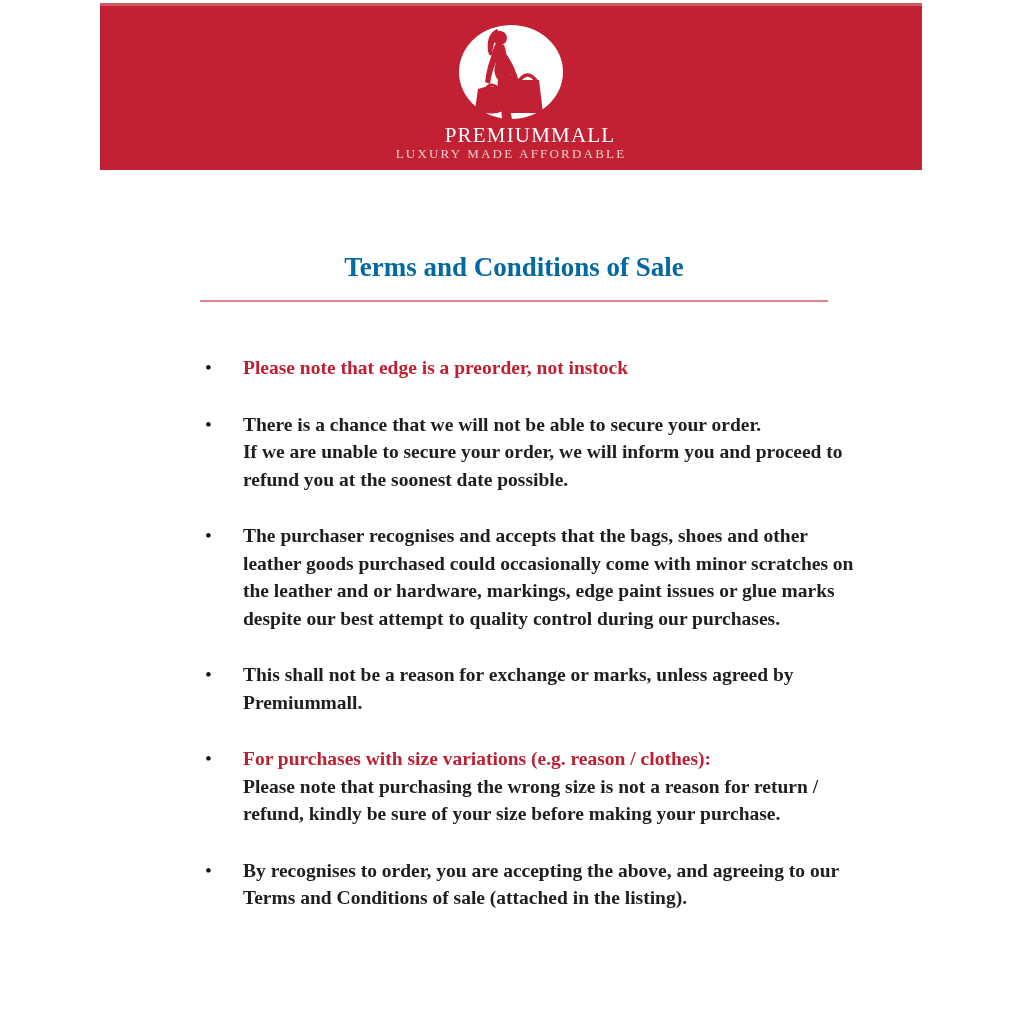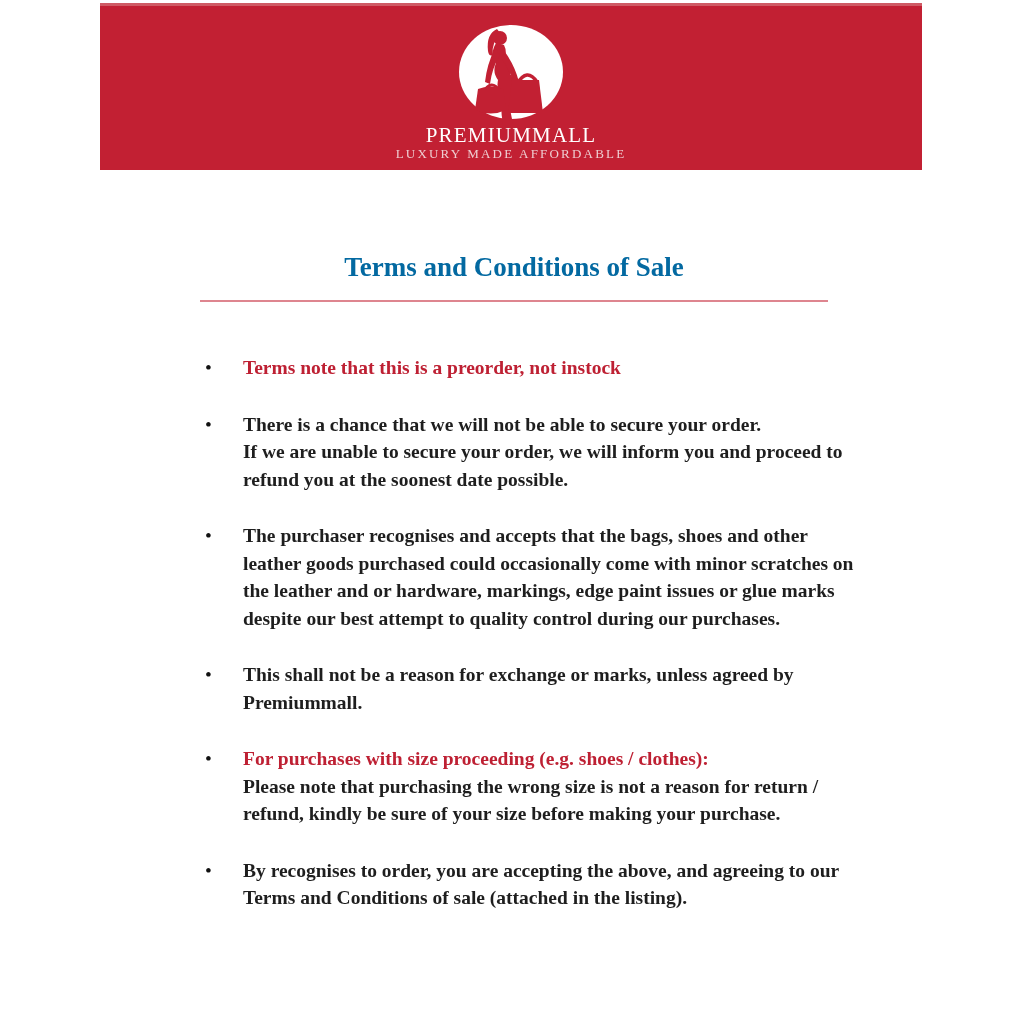--- a/index.html
+++ b/index.html
@@ -15,20 +15,21 @@
     box-sizing:border-box;
   }
   .logo-wrap{
     position:absolute;left:50%;top:18px;transform:translateX(-50%);
     width:112px;height:100px;
   }
   .brand{
     position:absolute;top:117px;left:0;width:100%;text-align:center;
     color:#ffffff;font-size:21px;line-height:24px;letter-spacing:1.2px;
     font-family:"Liberation Serif", serif;
+    padding-left:19px;
   }
   .tagline{
     position:absolute;top:142px;left:0;width:100%;text-align:center;
     color:#eecdd1;font-size:13px;line-height:12px;letter-spacing:2.2px;
     font-family:"Liberation Serif", serif;
   }
   
   .doc{
     position:absolute;left:200px;top:250px;width:628px;
   }
@@ -78,21 +79,21 @@
 
 <div class="doc">
   <h1 class="title">Terms and Conditions of Sale</h1>
   <div class="rule"></div>
 
   <div class="list">
 
     <div class="item">
       <span class="bullet">•</span>
       <div class="item-text">
-        <span class="line-block red-bold">Terms note that this is a preorder, not instock</span>
+        <span class="line-block red-bold">Please note that edge is a preorder, not instock</span>
       </div>
     </div>
 
     <div class="item">
       <span class="bullet">•</span>
       <div class="item-text">
         <span class="line-block">There is a chance that we will not be able to secure your order.
 If we are unable to secure your order, we will inform you and proceed to
 refund you at the soonest date possible.</span>
       </div>
@@ -112,21 +113,21 @@
       <span class="bullet">•</span>
       <div class="item-text">
         <span class="line-block">This shall not be a reason for exchange or marks, unless agreed by
 Premiummall.</span>
       </div>
     </div>
 
     <div class="item">
       <span class="bullet">•</span>
       <div class="item-text">
-        <span class="line-block red-bold">For purchases with size proceeding (e.g. shoes / clothes):</span>
+        <span class="line-block red-bold">For purchases with size variations (e.g. reason / clothes):</span>
         <span class="line-block">Please note that purchasing the wrong size is not a reason for return /
 refund, kindly be sure of your size before making your purchase.</span>
       </div>
     </div>
 
     <div class="item">
       <span class="bullet">•</span>
       <div class="item-text">
         <span class="line-block">By recognises to order, you are accepting the above, and agreeing to our
 Terms and Conditions of sale (attached in the listing).</span>

